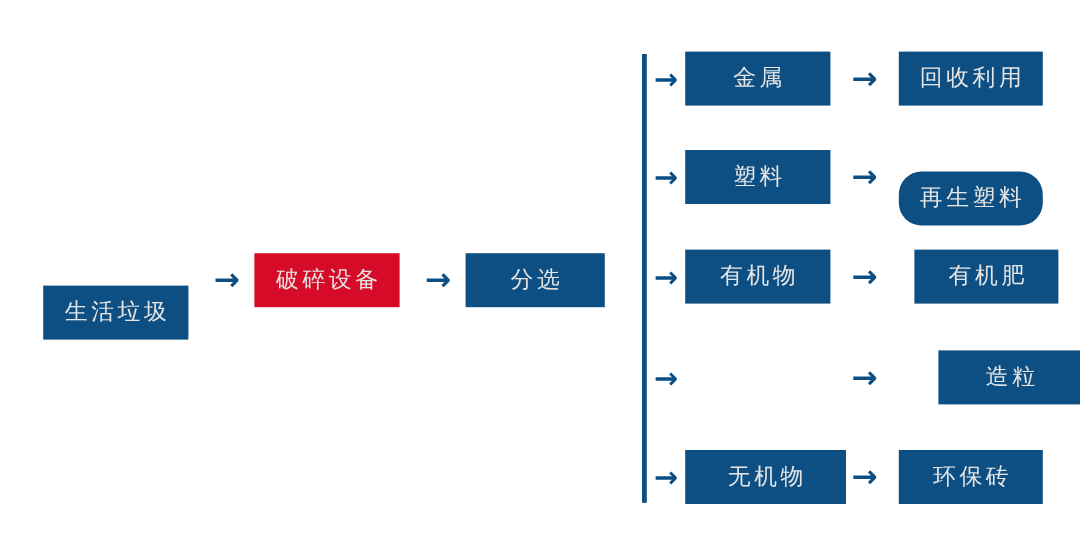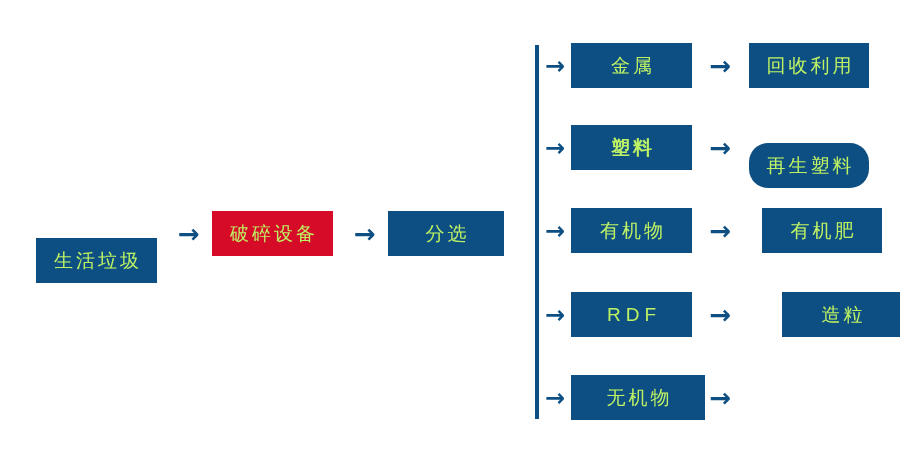--- a/index.html
+++ b/index.html
@@ -13,21 +13,21 @@
     height: 464px;
     background: #ffffff;
     font-family: "Liberation Sans", "DejaVu Sans", sans-serif;
     overflow: hidden;
   }
   .node {
     position: absolute;
     display: flex;
     align-items: center;
     justify-content: center;
-    color: #bef264;
+    color: #e5e5e5;
     font-size: 19px;
     letter-spacing: 3px;
     text-indent: 3px;
     line-height: 1;
     white-space: nowrap;
     box-sizing: border-box;
   }
   .node.blue { background: #0d4f82; }
   .node.red  { background: #d60b27; }
   .node.latin { letter-spacing: 5px; text-indent: 5px; font-size: 19px; }
@@ -97,21 +97,21 @@
   <div class="arrow" style="left:696px; top:43px; width:49px; height:45px;">
     <span>→</span>
   </div>
   <div class="node blue" style="left:749px; top:43px; width:120px; height:45px;">
     <span>回收利用</span>
   </div>
 
   <div class="branch-arrow" style="left:539px; top:125px; width:32px; height:45px;">
     <span>→</span>
   </div>
-  <div class="node blue" style="left:571px; top:125px; width:121px; height:45px;font-weight:bold;">
+  <div class="node blue" style="left:571px; top:125px; width:121px; height:45px;">
     <span>塑料</span>
   </div>
   <div class="arrow" style="left:696px; top:125px; width:49px; height:45px;">
     <span>→</span>
   </div>
   <div class="node blue" style="left:749px; top:143px; width:120px; height:45px;border-radius:19px;">
     <span>再生塑料</span>
   </div>
 
   <div class="branch-arrow" style="left:539px; top:208px; width:32px; height:45px;">
@@ -123,33 +123,33 @@
   <div class="arrow" style="left:696px; top:208px; width:49px; height:45px;">
     <span>→</span>
   </div>
   <div class="node blue" style="left:762px; top:208px; width:120px; height:45px;">
     <span>有机肥</span>
   </div>
 
   <div class="branch-arrow" style="left:539px; top:292px; width:32px; height:45px;">
     <span>→</span>
   </div>
-  <div class="node blue latin" style="left:571px; top:292px; width:121px; height:45px;">
-    <span>RDF</span>
-  </div>
   <div class="arrow" style="left:696px; top:292px; width:49px; height:45px;">
     <span>→</span>
   </div>
   <div class="node blue" style="left:749px; top:292px; width:120px; height:45px;margin-left:33px;">
     <span>造粒</span>
   </div>
 
   <div class="branch-arrow" style="left:539px; top:375px; width:32px; height:45px;">
     <span>→</span>
   </div>
   <div class="node blue" style="left:571px; top:375px; width:134px; height:45px;">
     <span>无机物</span>
   </div>
   <div class="arrow" style="left:696px; top:375px; width:49px; height:45px;">
     <span>→</span>
   </div>
+  <div class="node blue" style="left:749px; top:375px; width:120px; height:45px;">
+    <span>环保砖</span>
+  </div>
 
 </div>
 
 </body></html>

